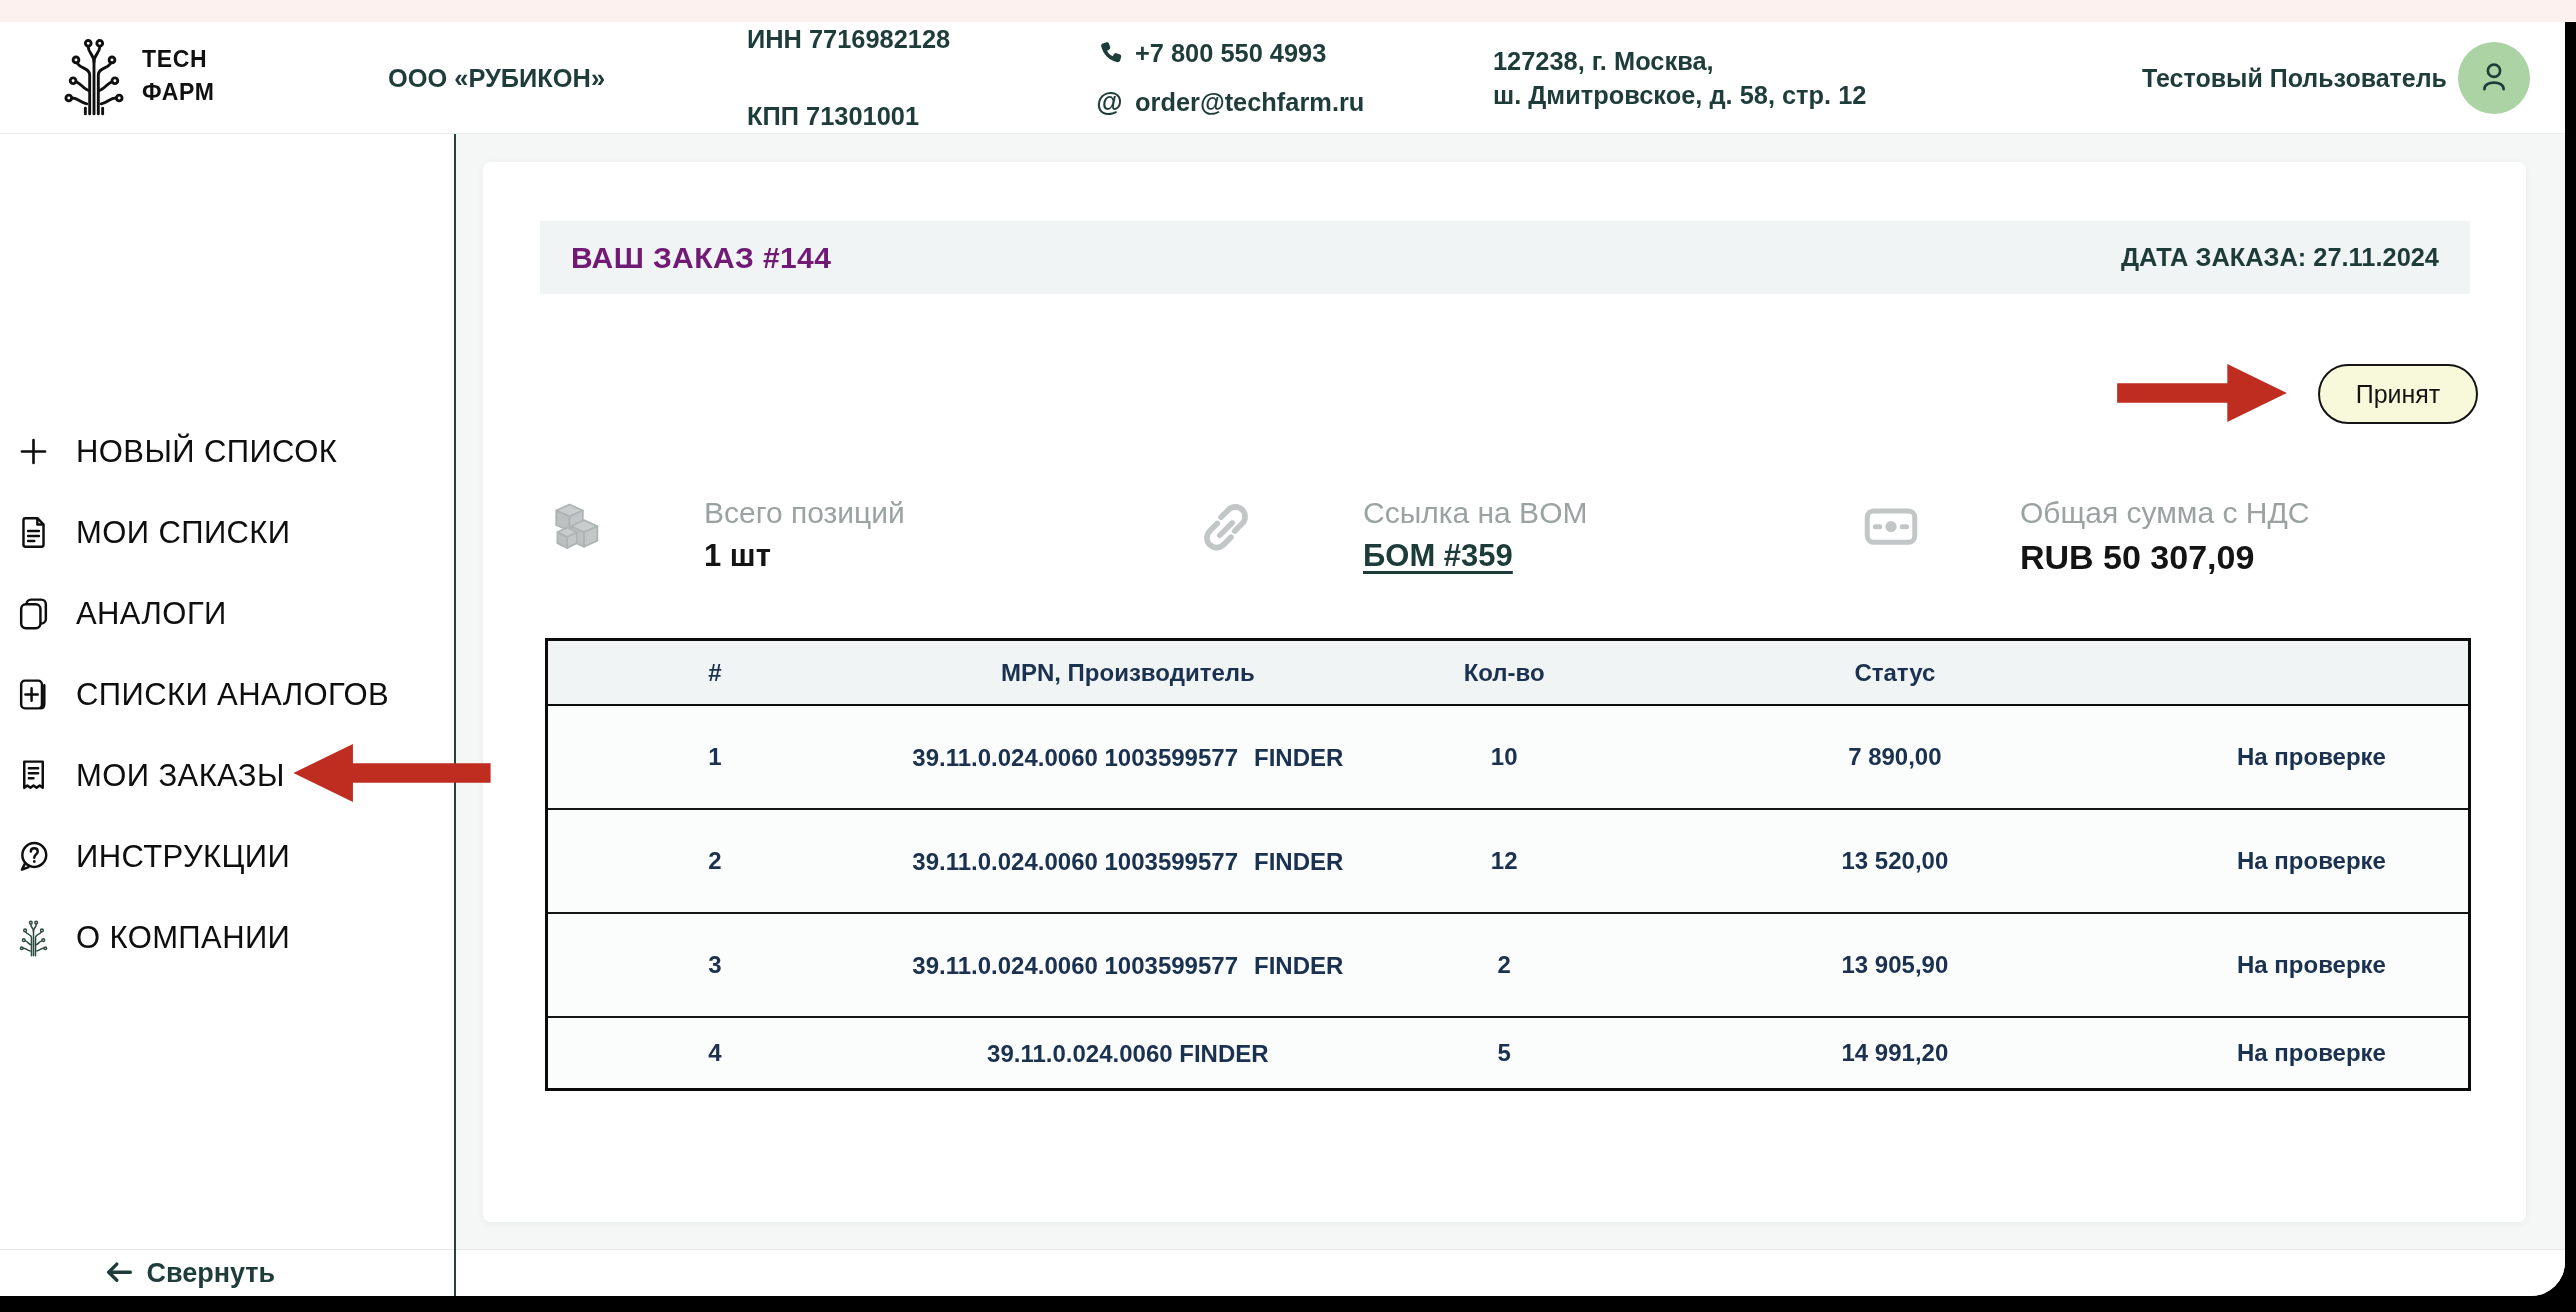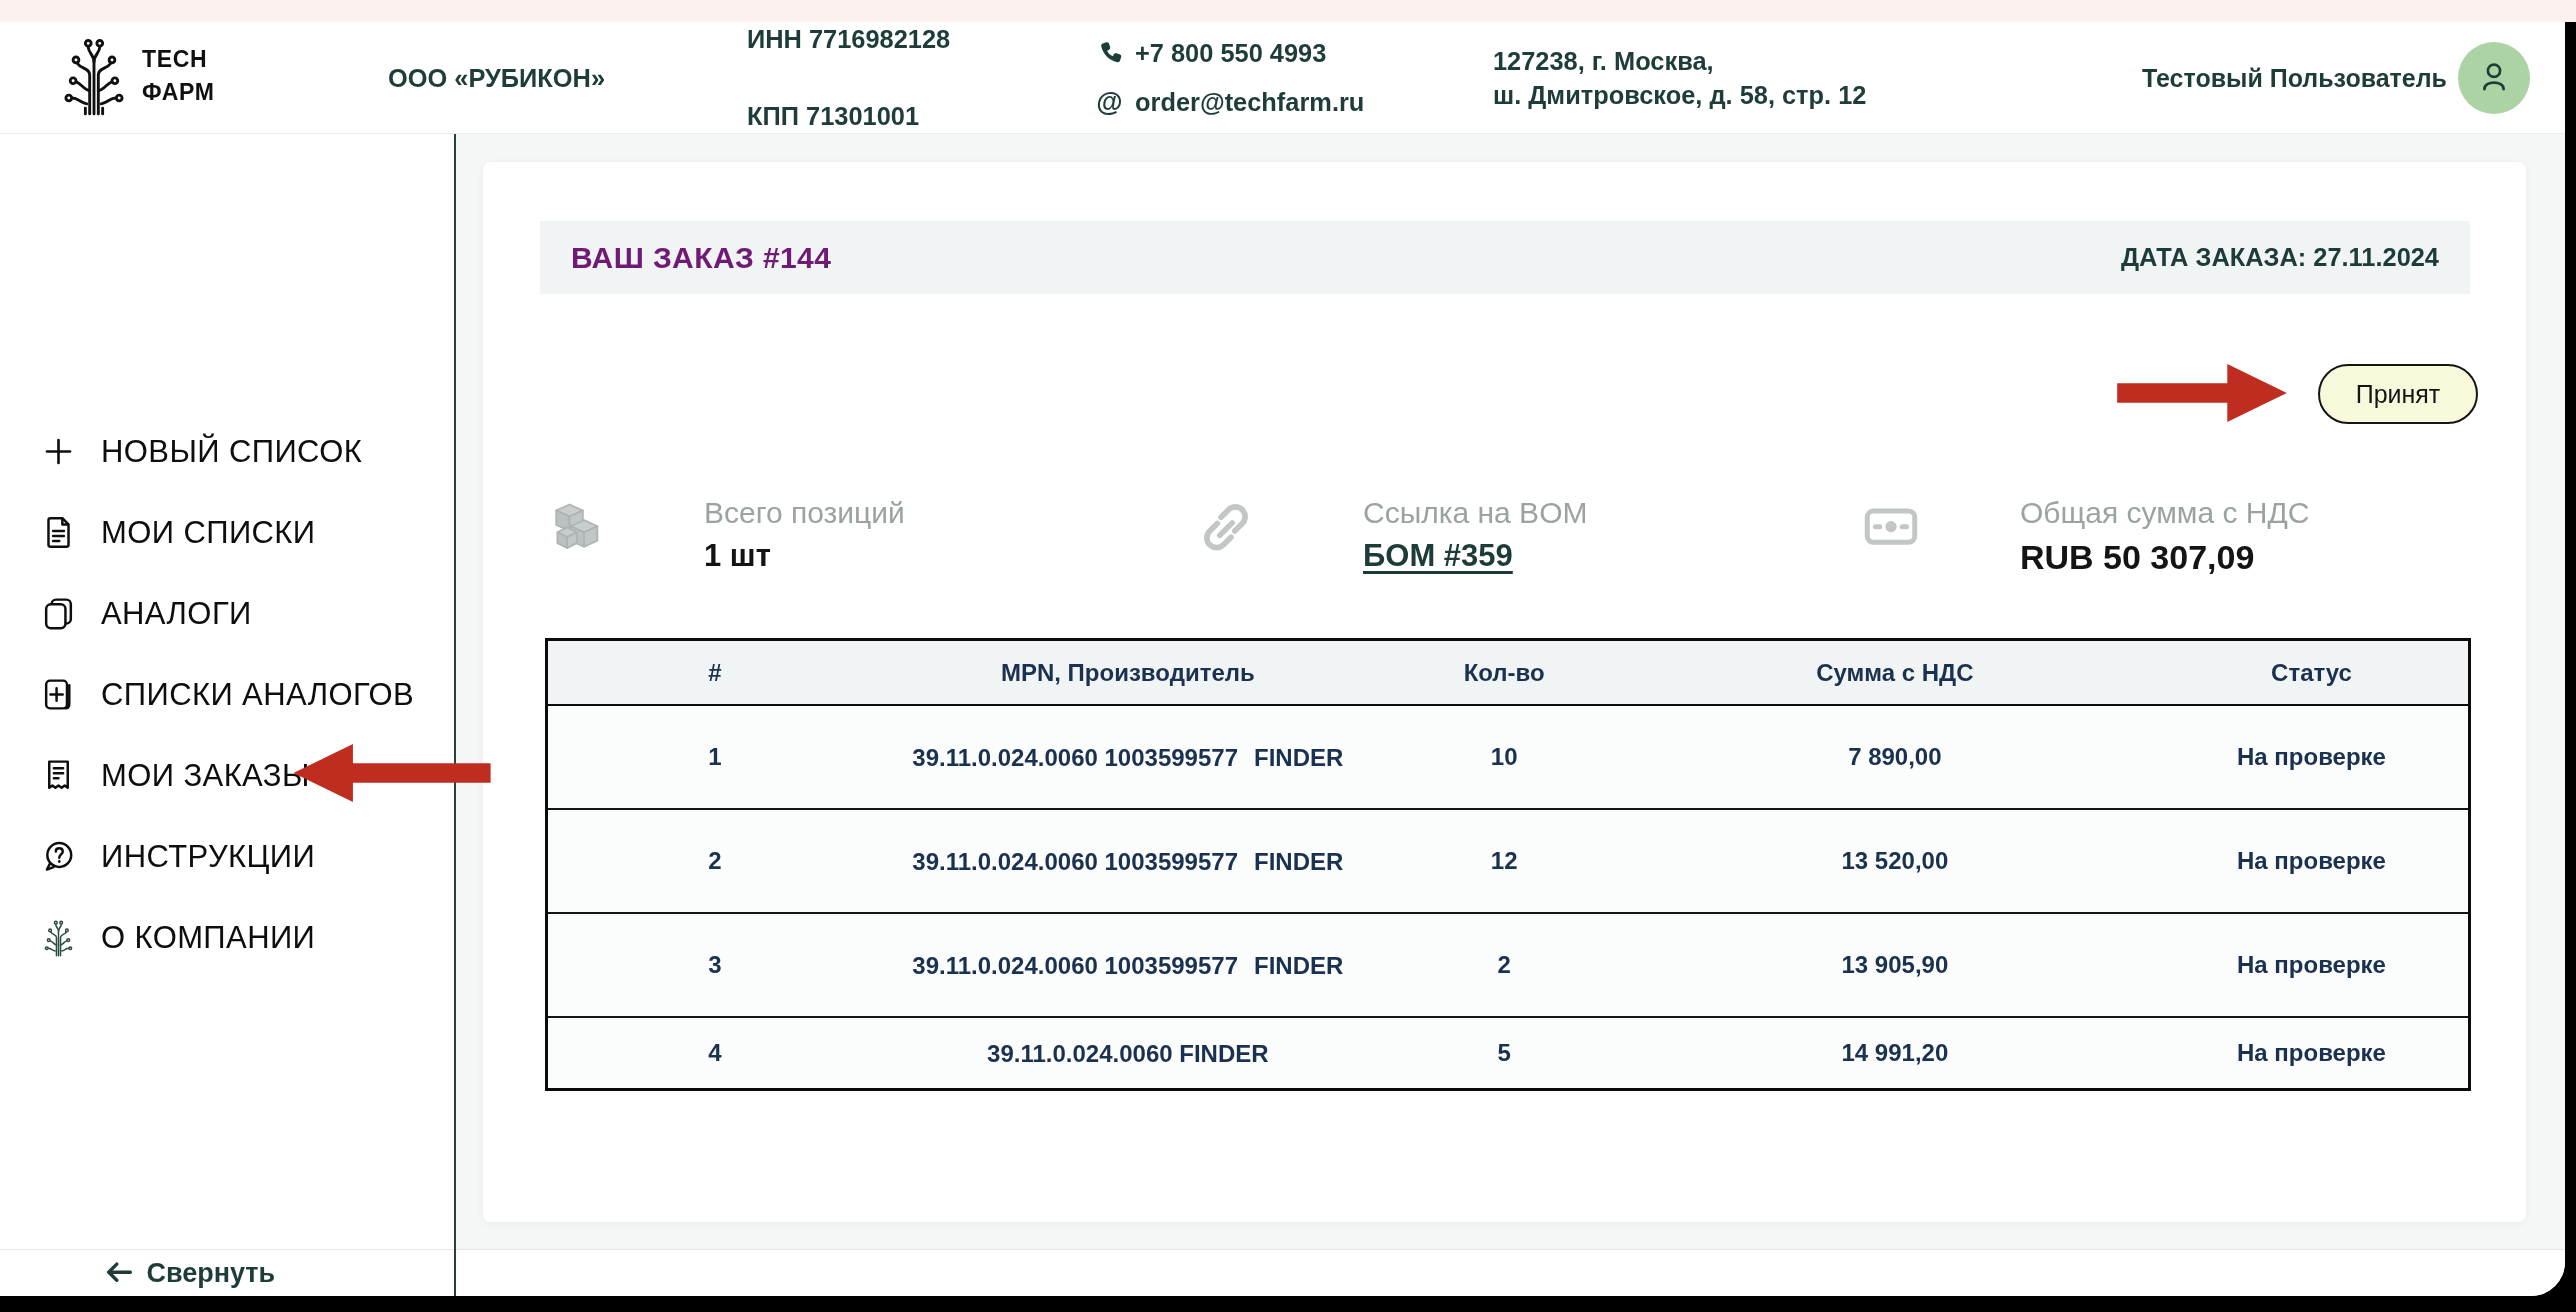--- a/index.html
+++ b/index.html
@@ -20,21 +20,21 @@
   .contact-row{display:flex;align-items:center;gap:12px;}
   .contact-ico{width:27px;display:flex;justify-content:center;color:#1e3d3a;font-weight:700;font-size:27px;}
   #address{left:1493px;top:0;height:111px;display:flex;flex-direction:column;justify-content:center;}
   #user-name{right:118px;top:0;height:111px;display:flex;align-items:center;font-size:25px;}
   #avatar{left:2458px;top:19.4px;width:72px;height:72px;border-radius:50%;background:#abd3a3;display:flex;align-items:center;justify-content:center;cursor:pointer;}
 
   
   #sidebar{position:absolute;left:0;top:134px;width:454px;height:1116px;background:#fff;}
   #sidebar-divider{position:absolute;left:454px;top:134px;width:2.2px;height:1163px;background:#25423c;z-index:30;}
   #menu{position:absolute;left:0;top:277px;width:454px;}
-  .menu-item{height:81px;display:flex;align-items:center;gap:21px;padding-left:37px;cursor:pointer;}
+  .menu-item{height:81px;display:flex;align-items:center;gap:21px;padding-left:12px;cursor:pointer;}
   .menu-icon{width:43px;display:flex;align-items:center;justify-content:center;flex:0 0 43px;}
   .menu-label{font-size:31px;font-weight:500;color:#0e0e0e;letter-spacing:0.4px;white-space:nowrap;}
 
   
   #footer{position:absolute;left:0;top:1249px;width:2565px;height:47px;background:#fff;border-top:0.7px solid #e7e9e9;}
   #collapse{position:absolute;left:106px;top:0;height:47px;display:flex;align-items:center;gap:13.4px;cursor:pointer;color:#1e3d3a;}
   #collapse .lbl{font-size:27px;font-weight:600;}
 
   
   #card{position:absolute;left:483px;top:162px;width:2043px;height:1060px;background:#fff;border-radius:7.5px;box-shadow:0 1.5px 7.5px rgba(20,40,40,.05);}
@@ -305,21 +305,20 @@
         <span class="stat-label">Общая сумма с НДС</span>
         <span class="stat-value">RUB 50 307,09</span>
       </span>
     </div>
 
     <div id="table">
       <div class="trow" id="thead">
         <div>#</div>
         <div>MPN, Производитель</div>
         <div>Кол-во</div>
-        <div>Сумма с НДС</div>
         <div>Статус</div>
       </div>
 
       <div class="trow tbody-row">
         <div class="cell">1</div>
         <div class="cell mpn">
             <span>39.11.0.024.0060 1003599577</span>
             <span>FINDER</span>
           </div>
         <div class="cell">10</div>

